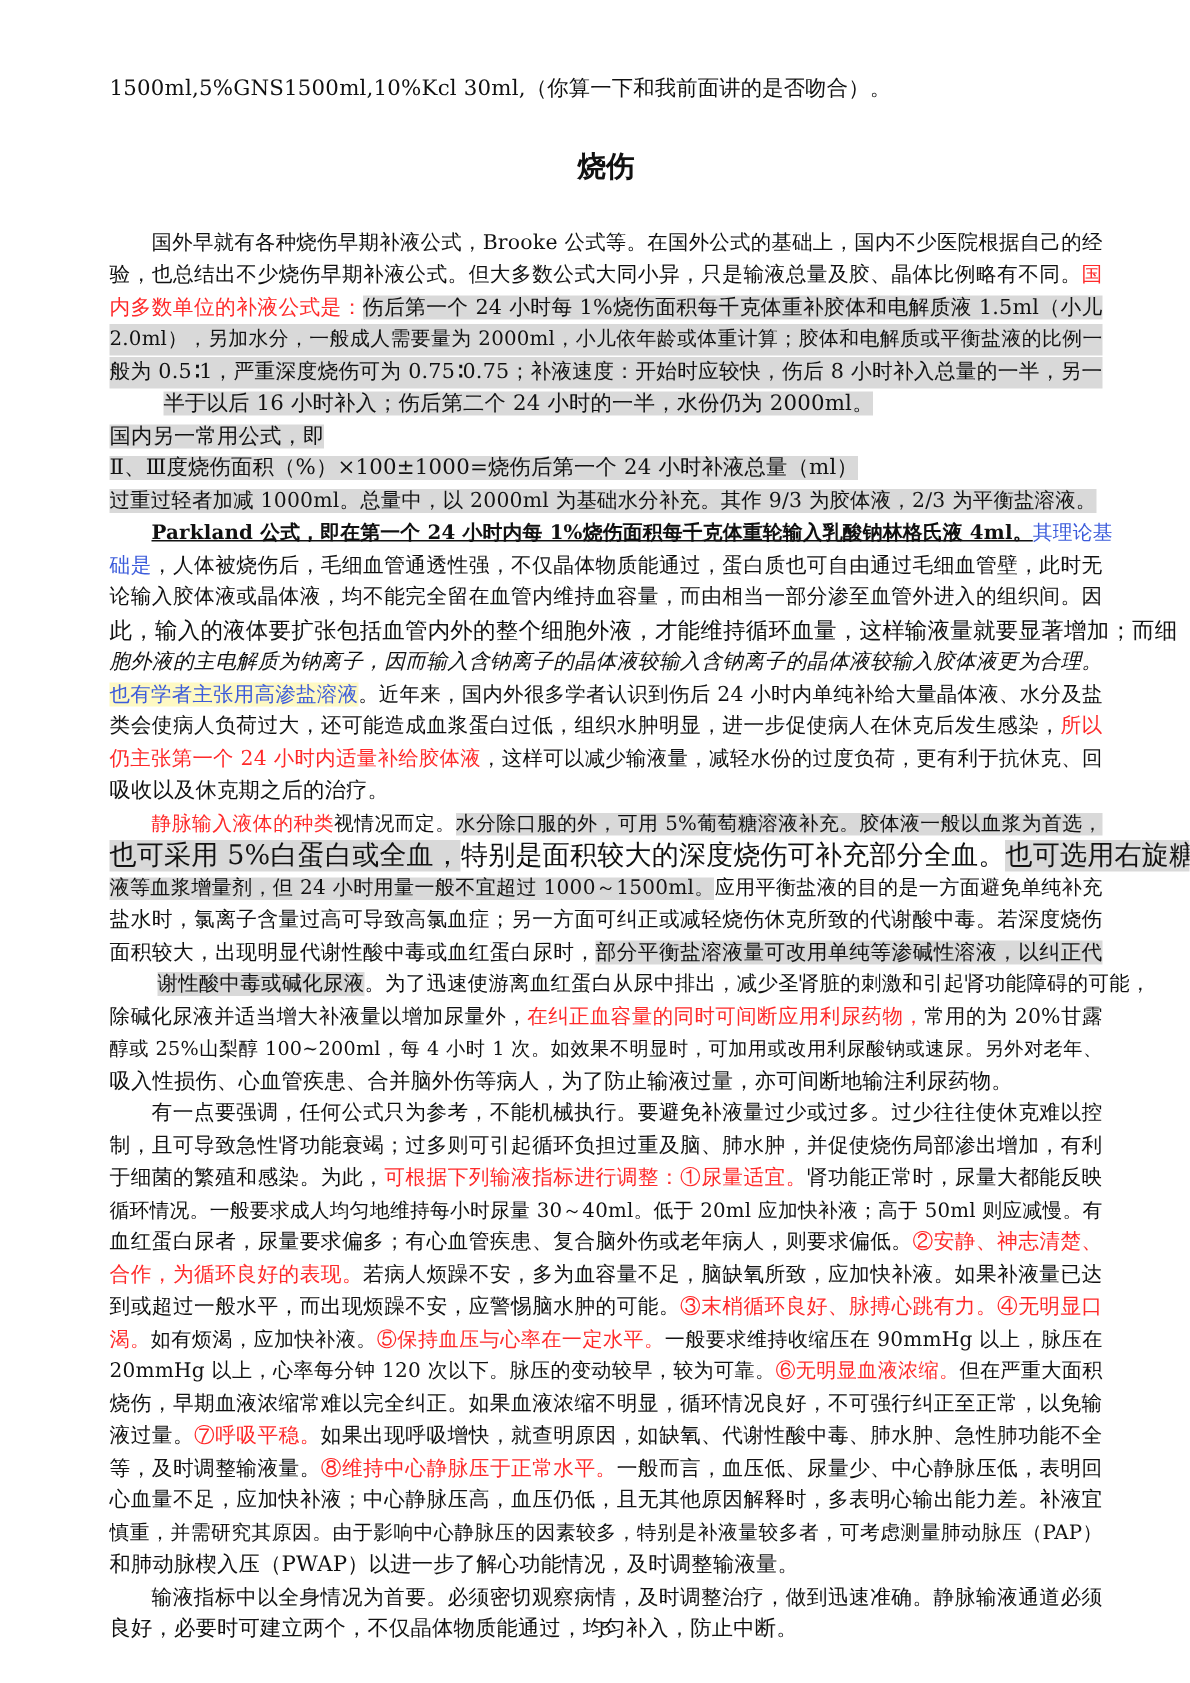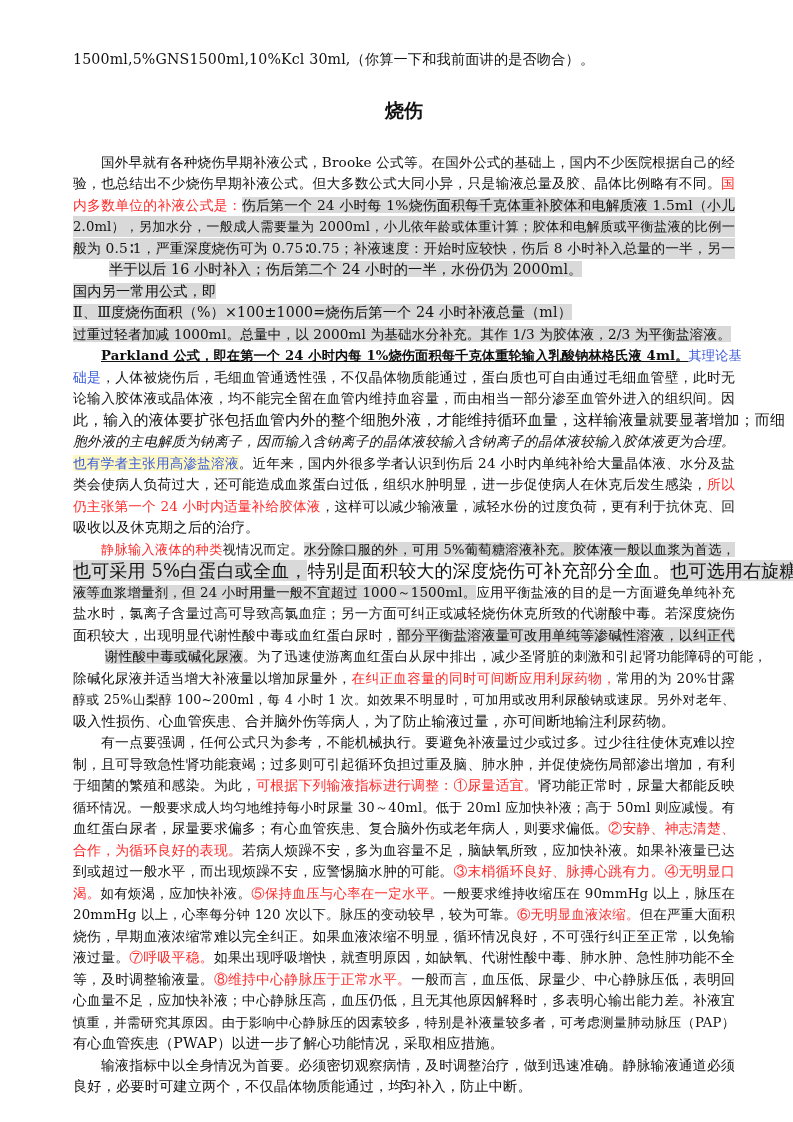--- a/index.html
+++ b/index.html
@@ -31,21 +31,21 @@
 
   <div class="line justify indent" style="top: 152px; width: 662px; font-size: 13.6px;"><span>国外早就有各种烧伤早期补液公式，Brooke 公式等。在国外公式的基础上，国内不少医院根据自己的经</span></div>
   <div class="line justify" style="top: 173px; width: 662px; font-size: 13.8px;"><span>验，也总结出不少烧伤早期补液公式。但大多数公式大同小异，只是输液总量及胶、晶体比例略有不同。</span><span class="red">国</span></div>
   <div class="line justify" style="top: 195px; width: 662px; font-size: 13.8px;"><span class="red">内多数单位的补液公式是：</span><span class="hl">伤后第一个 24 小时每 1%烧伤面积每千克体重补胶体和电解质液 1.5ml（小儿</span></div>
   <div class="line justify hl" style="top: 216px; width: 662px; font-size: 13.2px;"><span>2.0ml），另加水分，一般成人需要量为 2000ml，小儿依年龄或体重计算；胶体和电解质或平衡盐液的比例一</span></div>
   <div class="line justify hl" style="top: 238px; width: 662px; font-size: 13.8px;"><span>般为 0.5∶1，严重深度烧伤可为 0.75∶0.75；补液速度：开始时应较快，伤后 8 小时补入总量的一半，另一</span></div>
   <div class="line" style="top: 259px; width: auto; padding-left: 36px;"><span class="hl">半于以后 16 小时补入；伤后第二个 24 小时的一半，水份仍为 2000ml。</span></div>
 
   <div class="line" style="top: 281px; width: auto;"><span class="hl">国内另一常用公式，即</span></div>
   <div class="line" style="top: 302px; width: auto;"><span class="hl">Ⅱ、Ⅲ度烧伤面积（%）×100±1000=烧伤后第一个 24 小时补液总量（ml）</span></div>
-  <div class="line" style="top: 324px; width: auto; font-size: 13.6px;"><span class="hl">过重过轻者加减 1000ml。总量中，以 2000ml 为基础水分补充。其作 1/3 为胶体液，2/3 为平衡盐溶液。</span></div>
+  <div class="line" style="top: 324px; width: auto; font-size: 13.6px;"><span class="hl">过重过轻者加减 1000ml。总量中，以 2000ml 为基础水分补充。其作 9/3 为胶体液，2/3 为平衡盐溶液。</span></div>
 
   <div class="line justify indent" style="top: 345px; width: 662px; font-size: 13.2px;"><span class="ul">Parkland 公式，即在第一个 24 小时内每 1%烧伤面积每千克体重轮输入乳酸钠林格氏液 4ml。</span><span class="blue">其理论基</span></div>
   <div class="line justify" style="top: 367px; width: 662px; font-size: 13.8px;"><span class="blue">础是</span><span>，人体被烧伤后，毛细血管通透性强，不仅晶体物质能通过，蛋白质也可自由通过毛细血管壁，此时无</span></div>
   <div class="line justify" style="top: 388px; width: 662px; font-size: 13.8px;"><span>论输入胶体液或晶体液，均不能完全留在血管内维持血容量，而由相当一部分渗至血管外进入的组织间。因</span></div>
   <div class="line justify" style="top: 410px; width: 662px; font-size: 15px;"><span>此，输入的液体要扩张包括血管内外的整个细胞外液，才能维持循环血量，这样输液量就要显著增加；而细</span></div>
   <div class="line justify" style="top: 431px; width: 662px; font-size: 13.8px; font-style: italic;"><span>胞外液的主电解质为钠离子，因而输入含钠离子的晶体液较输入含钠离子的晶体液较输入胶体液更为合理。</span></div>
   <div class="line justify" style="top: 453px; width: 662px; font-size: 13.6px;"><span class="hlblue">也有学者主张用高渗盐溶液</span><span>。近年来，国内外很多学者认识到伤后 24 小时内单纯补给大量晶体液、水分及盐</span></div>
   <div class="line justify" style="top: 474px; width: 662px; font-size: 13.8px;"><span>类会使病人负荷过大，还可能造成血浆蛋白过低，组织水肿明显，进一步促使病人在休克后发生感染，</span><span class="red">所以</span></div>
   <div class="line justify" style="top: 496px; width: 662px; font-size: 13.6px;"><span class="red">仍主张第一个 24 小时内适量补给胶体液</span><span>，这样可以减少输液量，减轻水份的过度负荷，更有利于抗休克、回</span></div>
   <div class="line" style="top: 517px; width: auto;"><span>吸收以及休克期之后的治疗。</span></div>
@@ -67,20 +67,20 @@
   <div class="line justify" style="top: 818px; width: 662px; font-size: 13.8px;"><span>血红蛋白尿者，尿量要求偏多；有心血管疾患、复合脑外伤或老年病人，则要求偏低。</span><span class="red">②安静、神志清楚、</span></div>
   <div class="line justify" style="top: 840px; width: 662px; font-size: 13.8px;"><span class="red">合作，为循环良好的表现。</span><span>若病人烦躁不安，多为血容量不足，脑缺氧所致，应加快补液。如果补液量已达</span></div>
   <div class="line justify" style="top: 861px; width: 662px; font-size: 13.8px;"><span>到或超过一般水平，而出现烦躁不安，应警惕脑水肿的可能。</span><span class="red">③末梢循环良好、脉搏心跳有力。④无明显口</span></div>
   <div class="line justify" style="top: 883px; width: 662px; font-size: 13.4px;"><span class="red">渴。</span><span>如有烦渴，应加快补液。</span><span class="red">⑤保持血压与心率在一定水平。</span><span>一般要求维持收缩压在 90mmHg 以上，脉压在</span></div>
   <div class="line justify" style="top: 904px; width: 662px; font-size: 13.4px;"><span>20mmHg 以上，心率每分钟 120 次以下。脉压的变动较早，较为可靠。</span><span class="red">⑥无明显血液浓缩。</span><span>但在严重大面积</span></div>
   <div class="line justify" style="top: 926px; width: 662px; font-size: 13.8px;"><span>烧伤，早期血液浓缩常难以完全纠正。如果血液浓缩不明显，循环情况良好，不可强行纠正至正常，以免输</span></div>
   <div class="line justify" style="top: 947px; width: 662px; font-size: 13.8px;"><span>液过量。</span><span class="red">⑦呼吸平稳。</span><span>如果出现呼吸增快，就查明原因，如缺氧、代谢性酸中毒、肺水肿、急性肺功能不全</span></div>
   <div class="line justify" style="top: 969px; width: 662px; font-size: 13.8px;"><span>等，及时调整输液量。</span><span class="red">⑧维持中心静脉压于正常水平。</span><span>一般而言，血压低、尿量少、中心静脉压低，表明回</span></div>
   <div class="line justify" style="top: 990px; width: 662px; font-size: 13.8px;"><span>心血量不足，应加快补液；中心静脉压高，血压仍低，且无其他原因解释时，多表明心输出能力差。补液宜</span></div>
   <div class="line justify" style="top: 1012px; width: 662px; font-size: 13.2px;"><span>慎重，并需研究其原因。由于影响中心静脉压的因素较多，特别是补液量较多者，可考虑测量肺动脉压（PAP）</span></div>
-  <div class="line" style="top: 1033px; width: auto;"><span>有心血管疾患（PWAP）以进一步了解心功能情况，采取相应措施。</span></div>
+  <div class="line" style="top: 1033px; width: auto;"><span>和肺动脉楔入压（PWAP）以进一步了解心功能情况，及时调整输液量。</span></div>
 
   <div class="line justify indent" style="top: 1055px; width: 662px; font-size: 13.8px;"><span>输液指标中以全身情况为首要。必须密切观察病情，及时调整治疗，做到迅速准确。静脉输液通道必须</span></div>
   <div class="line" style="top: 1076px; width: auto;"><span>良好，必要时可建立两个，不仅晶体物质能通过，均匀补入，防止中断。</span></div>
 
 </div>
 
 <div class="pagenum" style="left:73px">5</div>
 
 </body></html>

